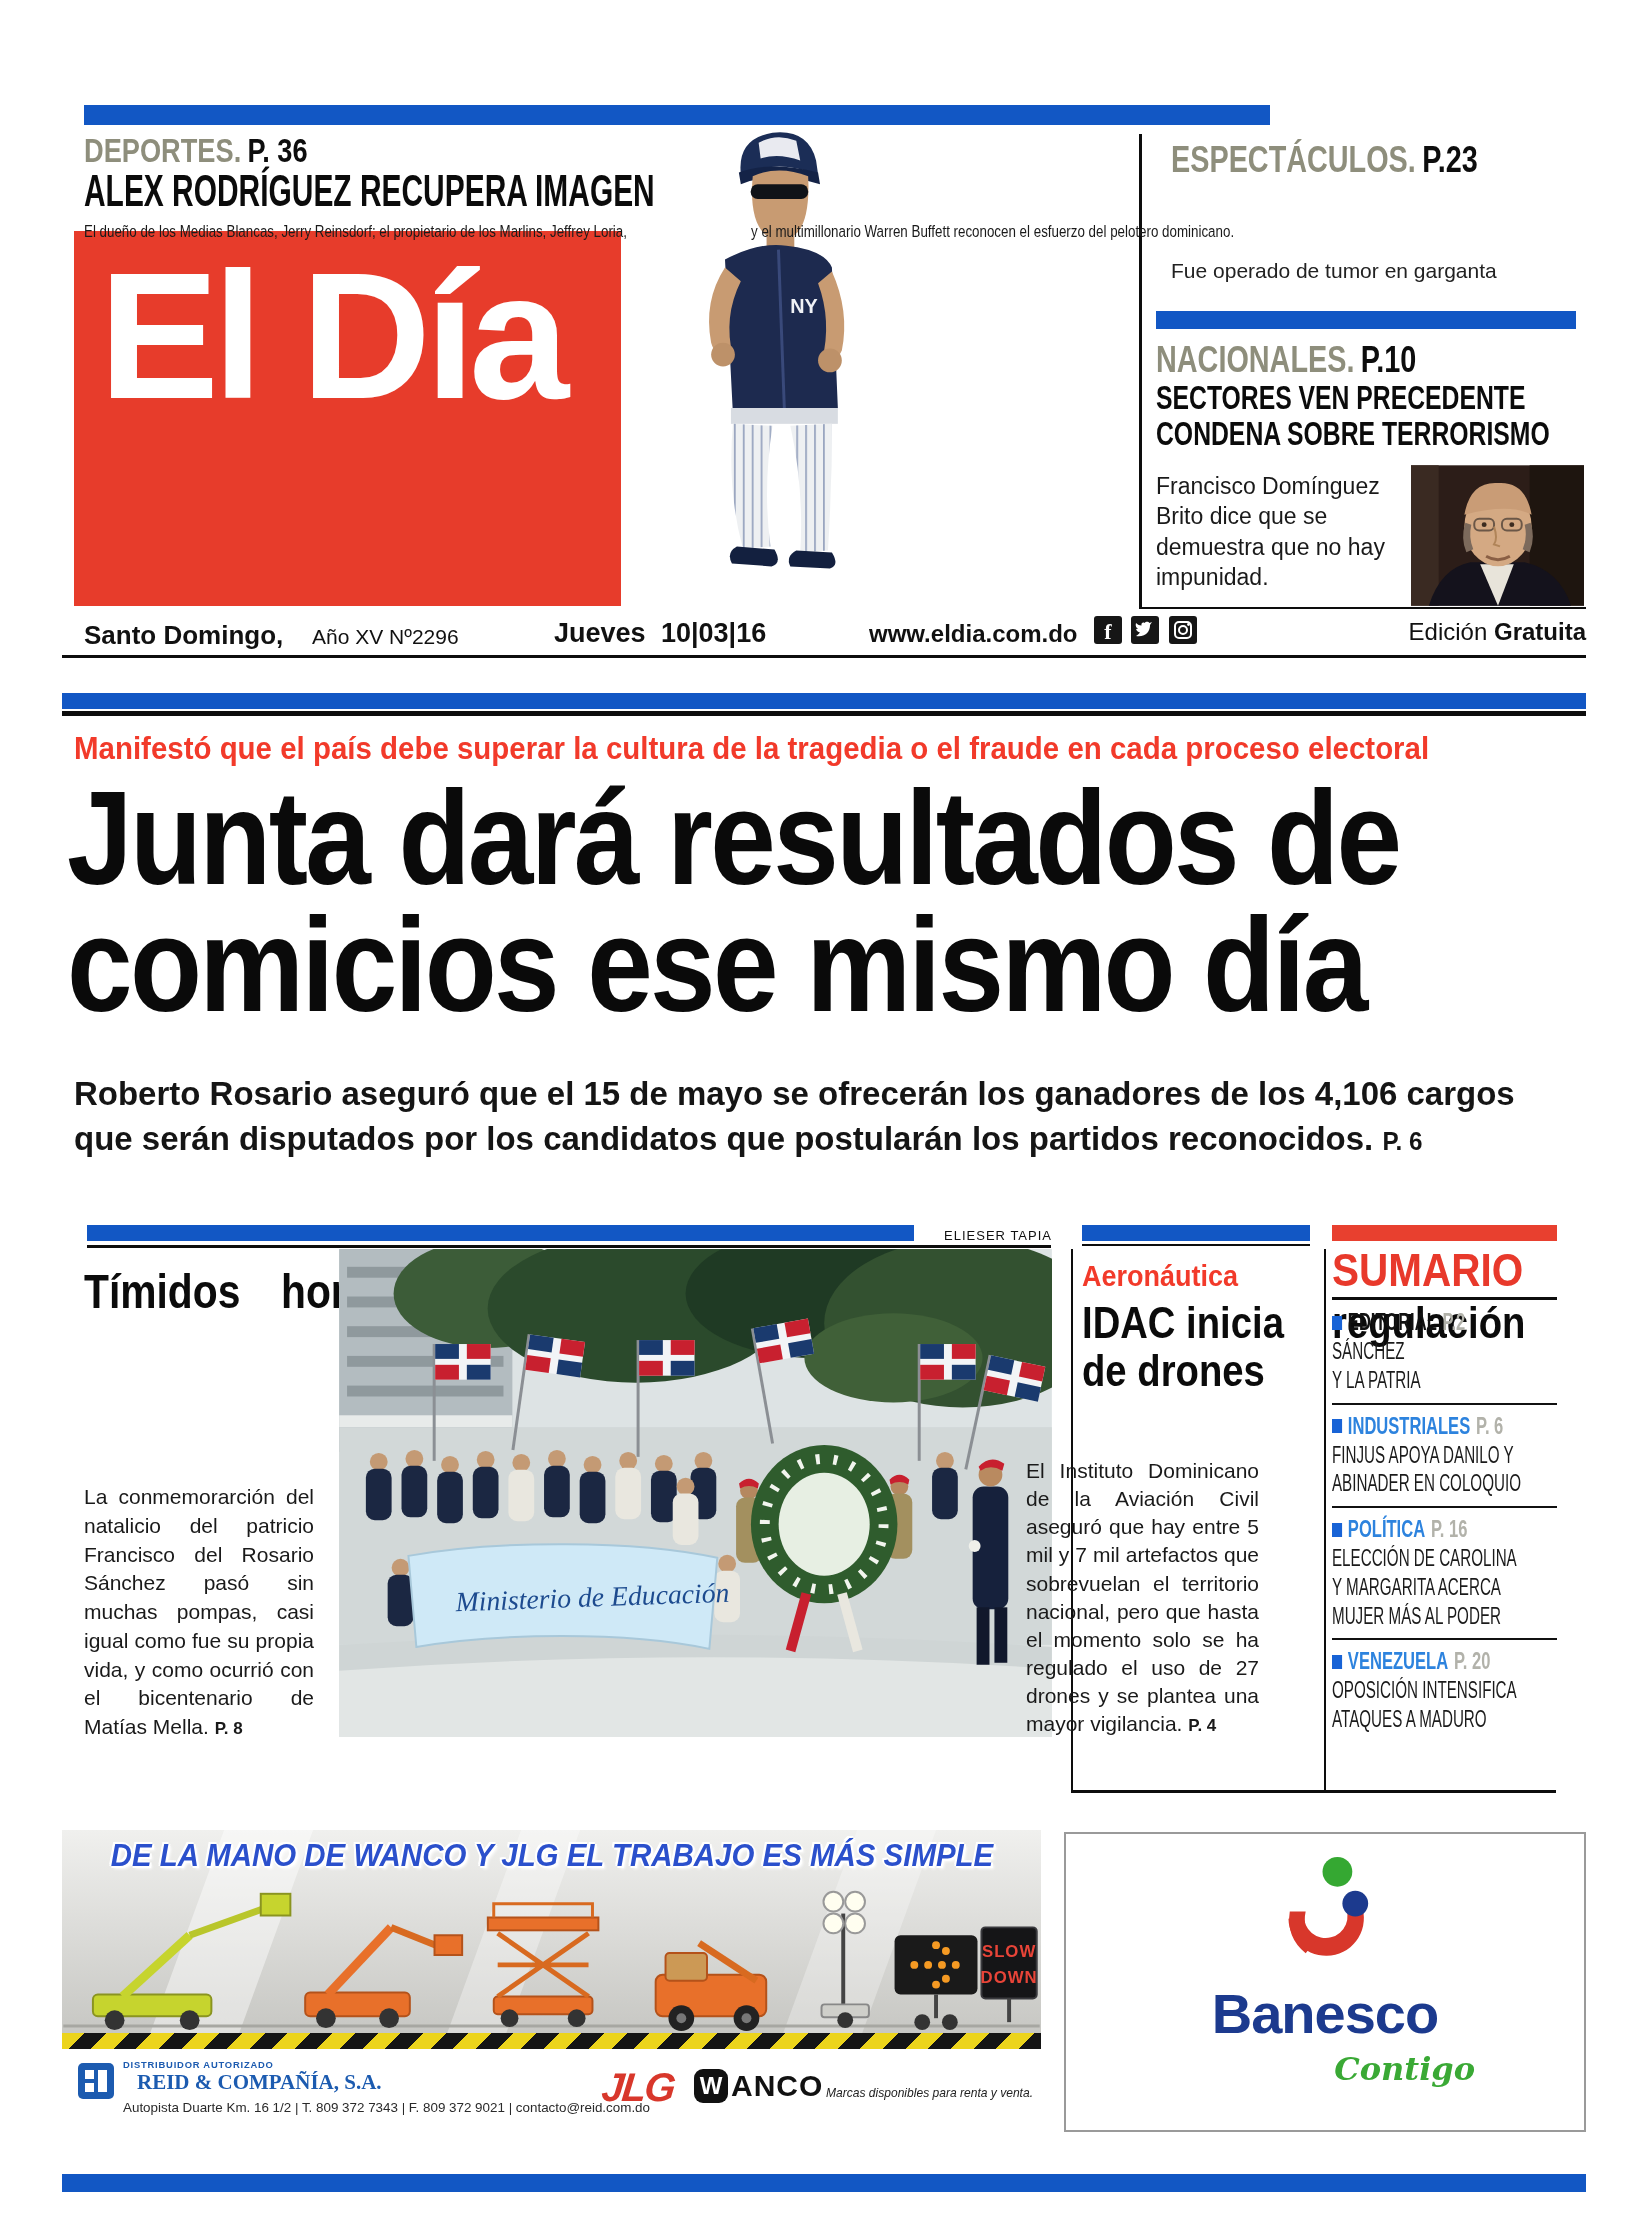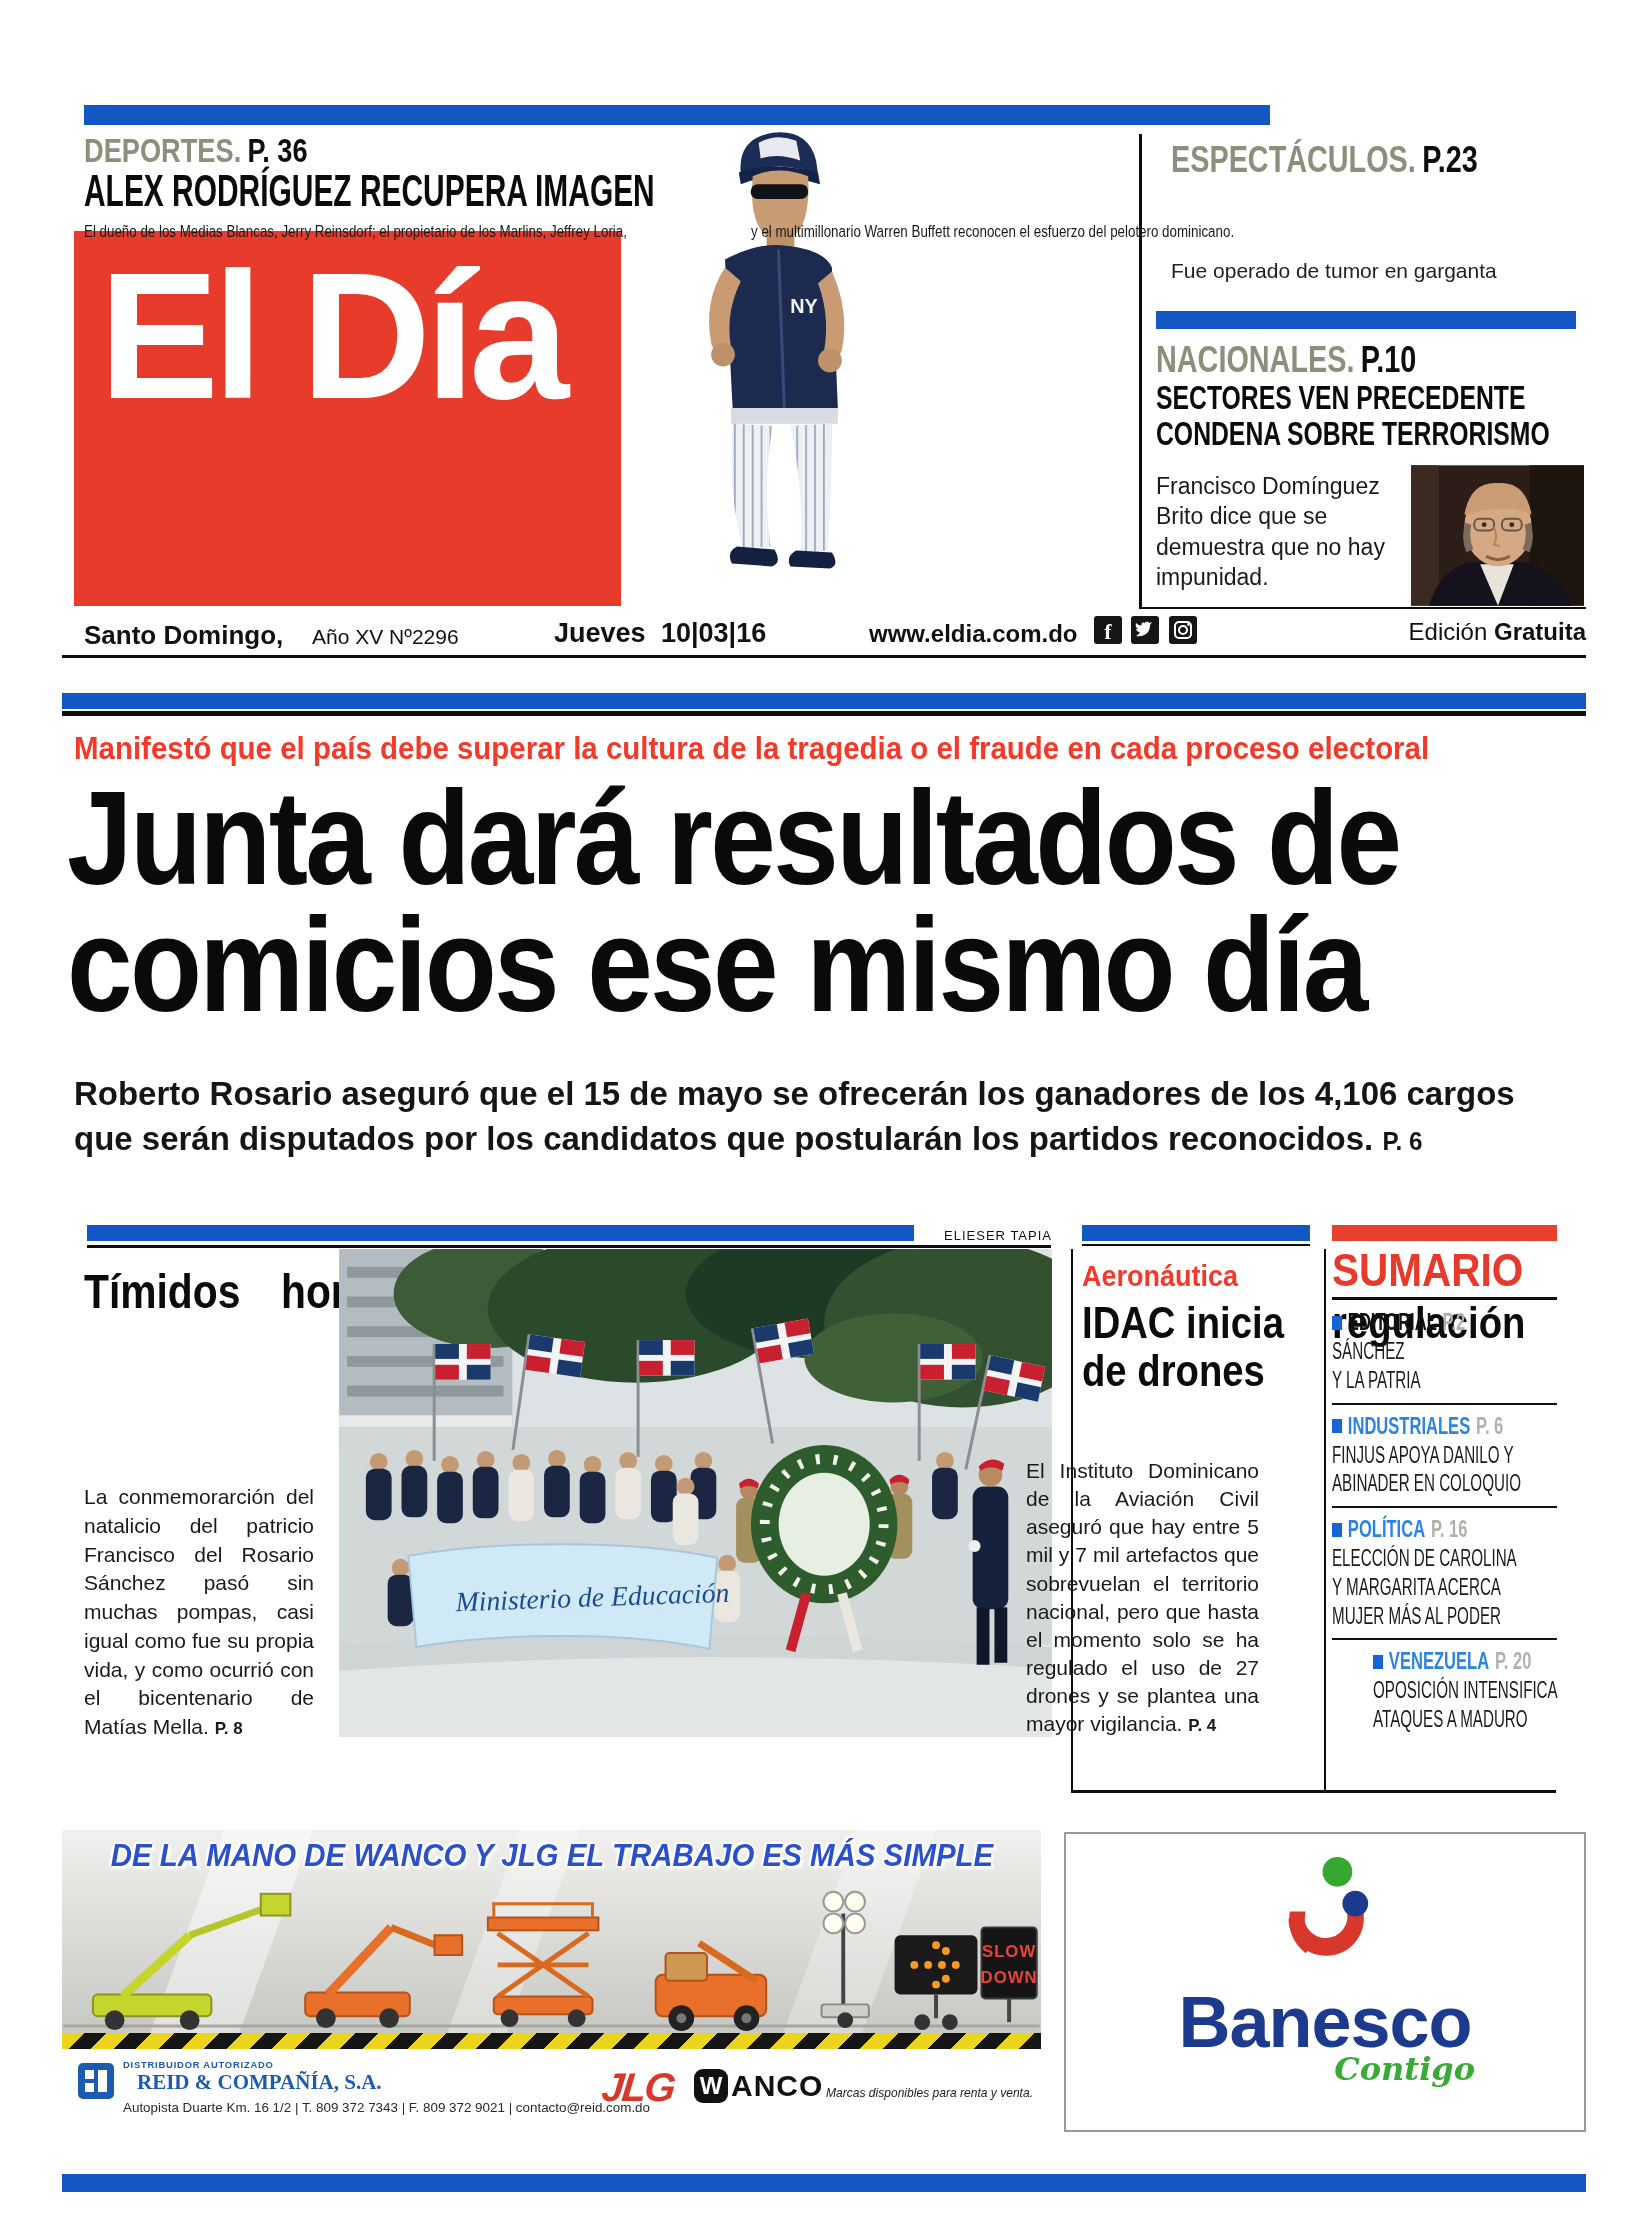--- a/index.html
+++ b/index.html
@@ -16,21 +16,21 @@
   .secpage{color:#0d0d0d;margin-left:8px;}
   .condhead{font-weight:bold;color:#0b0b0b;white-space:nowrap;transform-origin:0 0;}
   .bodytext{color:#1a1a1a;text-align:justify;hyphens:auto;}
   .pg{font-weight:bold;}
   .kicker{color:#f23a2a;font-weight:bold;}
   .bighead{font-weight:bold;color:#0a0a0a;letter-spacing:-3px;line-height:.95;
            white-space:nowrap;transform:scaleX(.88);transform-origin:0 0;font-size:134px;}
   .deckline{font-weight:bold;color:#151515;font-size:34px;white-space:nowrap;
             transform:scaleX(.97);transform-origin:0 0;line-height:1.32;}
   .sum-item{padding:8px 0 9px;border-bottom:2px solid #111;}
-  .sum-item.last{border-bottom:none;margin-left:41px;}
+  .sum-item.last{border-bottom:none;}
   .sum-head{white-space:nowrap;transform:scaleX(.72);transform-origin:0 50%;
             font-weight:bold;font-size:23px;display:flex;align-items:center;gap:8px;}
   .sum-bullet{width:14px;height:14px;background:#1863d6;display:inline-block;flex:0 0 auto;}
   .sum-label{color:#2d83de;}
   .sum-label.black{color:#111;}
   .sum-page{color:#b2b2aa;}
   .sum-line{white-space:nowrap;transform:scaleX(.66);transform-origin:0 50%;
             font-size:23px;color:#1b1b1b;line-height:1.12;margin-top:3px;}
   .icon-sq{width:28px;height:28px;background:#161616;display:inline-block;margin-left:5px;
            vertical-align:middle;border-radius:3px;position:relative;}
@@ -413,20 +413,20 @@
     </div>
   </div>
 
   <div class="abs" style="left:1064px;top:1832px;width:522px;height:300px;background:#fff;border:2px solid #9a9a9a;box-sizing:border-box;">
     <svg class="abs" style="left:186px;top:16px;" width="149" height="127" viewBox="0 0 150 128">
       <path d="M38,60 a38,38 0 1 0 74,0 l-16,0 a22,22 0 1 1 -42,0 z" fill="#d8372b" transform="rotate(-14 75 70)"></path>
       <path d="M38,62 q-4,26 16,42 l10,-12 q-14,-12 -10,-30 z" fill="#d8372b"></path>
       <circle cx="86" cy="22" r="15" fill="#35a832"></circle>
       <circle cx="104" cy="54" r="13" fill="#1c3a8e"></circle>
     </svg>
-    <div class="abs" style="left:0;top:147px;width:100%;text-align:center;font-size:72px;font-weight:bold;color:#1c3a8e;letter-spacing:-1px;">Banesco</div>
+    <div class="abs" style="left:0;top:147px;width:100%;text-align:center;font-size:56px;font-weight:bold;color:#1c3a8e;letter-spacing:-1px;">Banesco</div>
     <div class="abs" style="right:109px;top:216px;font-size:32px;font-style:italic;font-weight:bold;color:#3aa935;font-family:'DejaVu Serif',serif;">Contigo</div>
   </div>
 
   <div class="abs bar" style="left:62px;top:2174px;width:1524px;height:18px;"></div>
 
 </div>
 
 
 </body></html>

